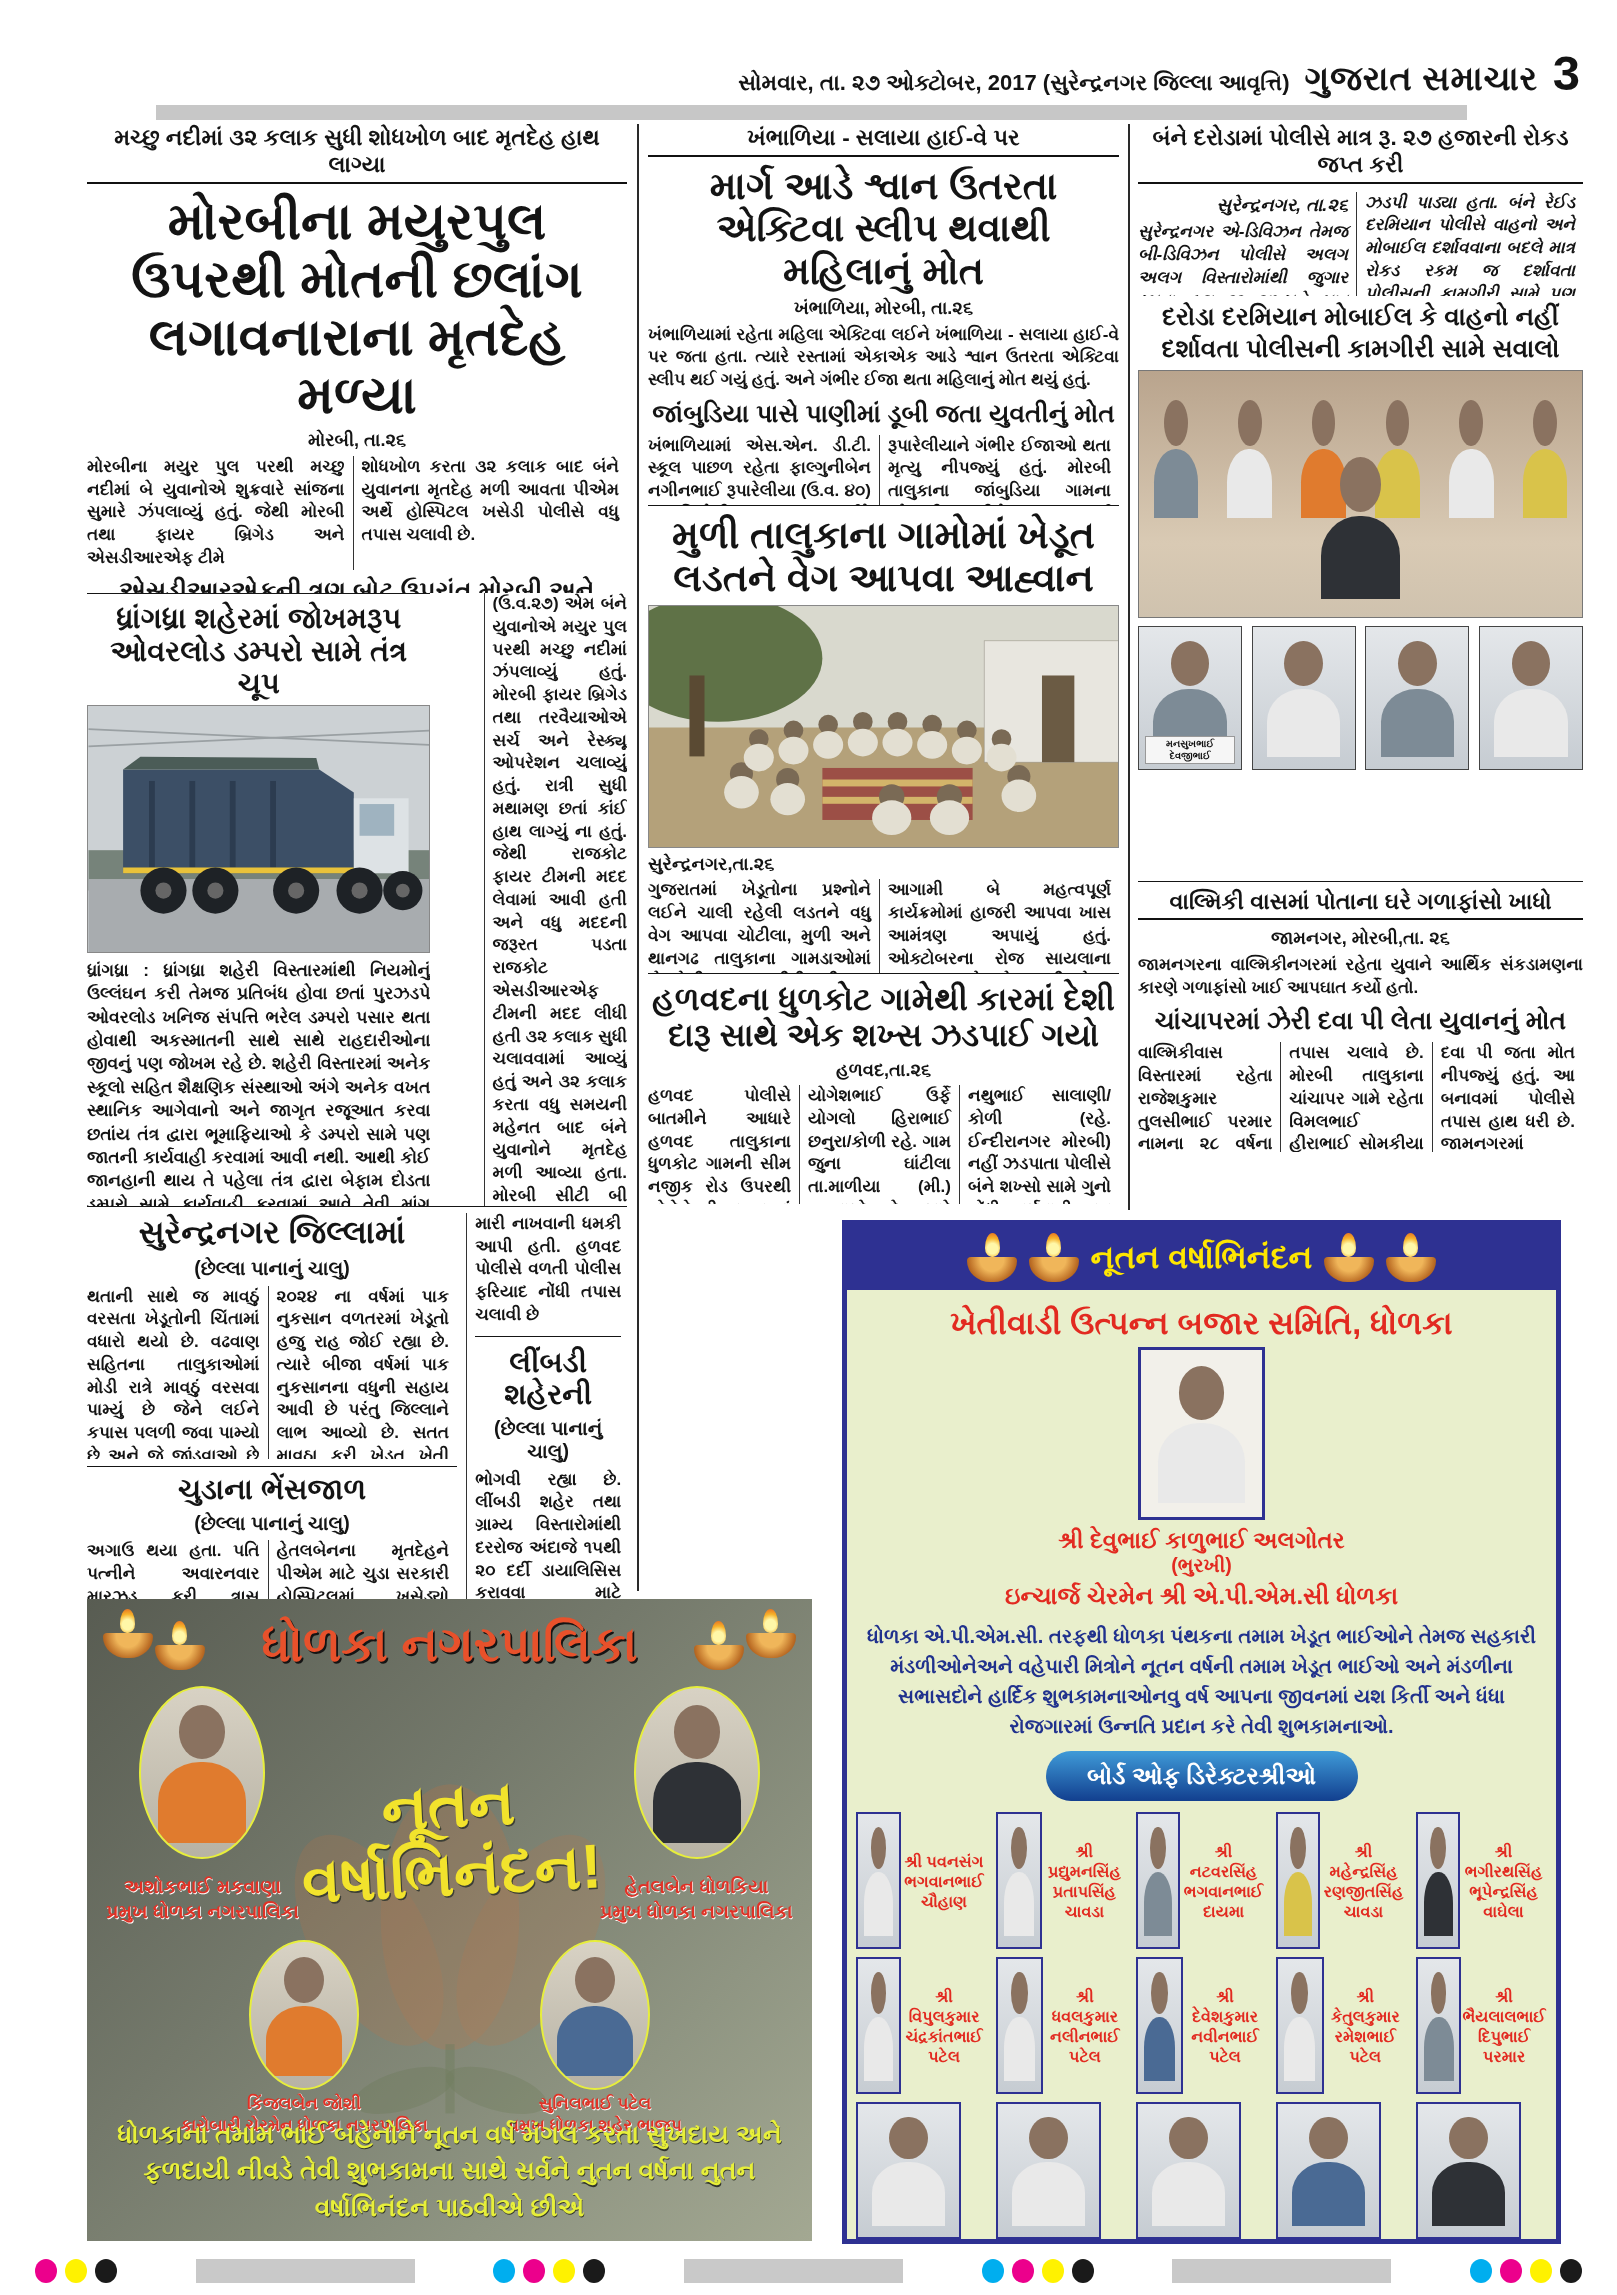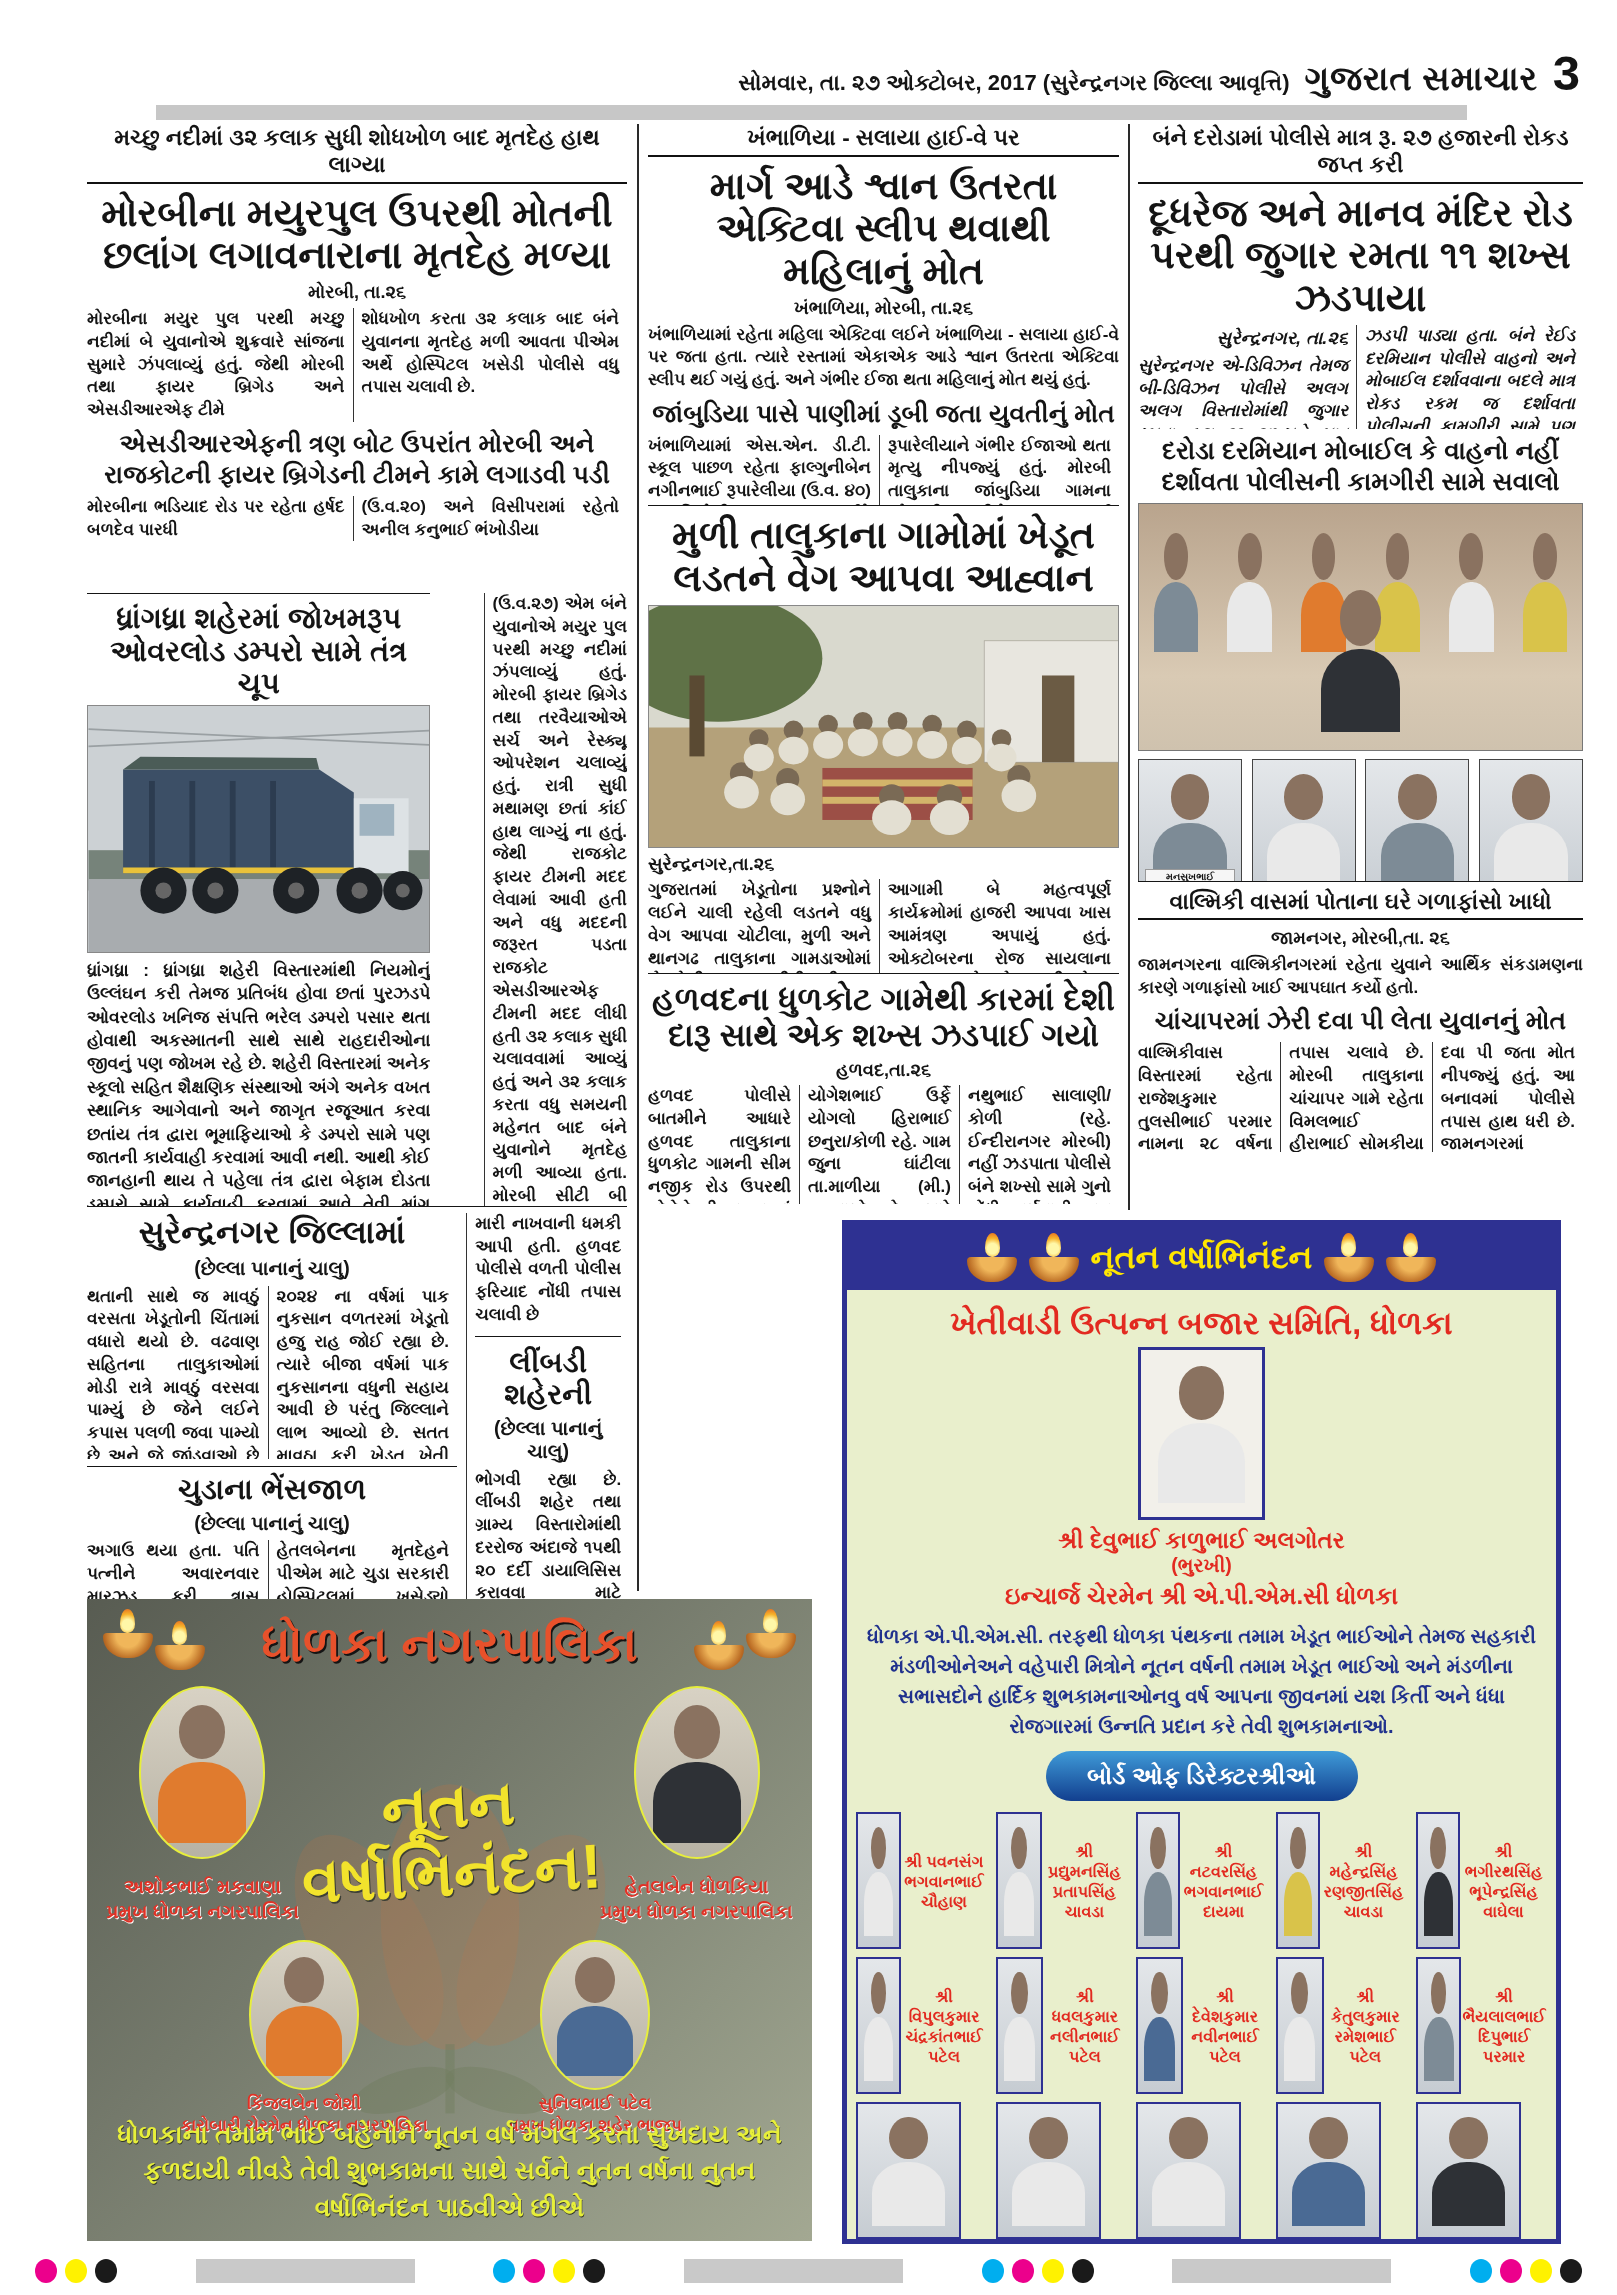--- a/index.html
+++ b/index.html
@@ -20,21 +20,21 @@
   #vr2{left:1128px;top:124px;height:1086px;}
 
   
   .grp{position:absolute;top:124px;display:flex;flex-direction:column;}
   #gL{left:87px;width:540px;}
   #gM{left:648px;width:471px;height:1092px;overflow:hidden;}
   #gR{left:1138px;width:445px;height:1089px;overflow:hidden;}
   .kicker{font-size:22.5px;font-weight:800;text-align:center;border-bottom:2.9px solid #111;
           padding-bottom:3.5px;margin:0 0 8px 0;line-height:1.2;}
   .headline{font-weight:900;text-align:center;line-height:1.12;margin:2.3px 0 5.8px 0;}
-  .h-xl{font-size:38px;} .h-lg{font-size:38px;} .h-md{font-size:32px;} .h-sm{font-size:29px;}
+  .h-xl{font-size:52px;} .h-lg{font-size:38px;} .h-md{font-size:32px;} .h-sm{font-size:29px;}
   .dateline{font-size:18px;font-weight:800;text-align:center;margin:1.2px 0 4.6px 0;}
   .subhead{font-size:25px;font-weight:800;text-align:center;line-height:1.25;margin:5.8px 0;}
   .bodytext{font-size:17px;font-weight:600;line-height:1.34;text-align:justify;}
   .cols{display:flex;}
   .cols>div{flex:1;padding:0 8px;}
   .cols>div:first-child{padding-left:0;}
   .cols>div+div{border-left:1.2px solid #333;}
   .contnote{font-size:19.6px;font-weight:800;text-align:center;margin:2.3px 0 5.8px 0;}
   .rule{border-top:1.7px solid #151515;margin:9.2px 0;}
   .story{overflow:hidden;}
@@ -290,21 +290,20 @@
         <div data-interactable="false">યોગેશભાઈ ઉર્ફે યોગલો હિરાભાઈ છનુરા/કોળી રહે. ગામ જુના ઘાંટીલા તા.માળીયા (મી.) ઝડપાયો હતો. જ્યારે અન્ય એક સંજયભાઈ</div>
         <div data-interactable="false">નથુભાઈ સાલાણી/કોળી (રહે. ઈન્દીરાનગર મોરબી) નહીં ઝડપાતા પોલીસે બંને શખ્સો સામે ગુનો નોંધી કાર્યવાહી હાથ ધરી હતી.</div>
       </div>
     </div>
   </div>
 
   <div class="grp" id="gR" data-interactable="false">
 
     <div class="story" data-interactable="false" style="height:757px;">
       <div class="kicker" data-interactable="false">બંને દરોડામાં પોલીસે માત્ર રૂ. ૨૭ હજારની રોકડ જપ્ત કરી</div>
-      <div class="headline h-lg" data-interactable="false">દૂધરેજ અને માનવ મંદિર રોડ પરથી જુગાર રમતા ૧૧ શખ્સ ઝડપાયા</div>
       <div class="cols bodytext" data-interactable="false" style="height:104px;overflow:hidden;font-style:italic;">
         <div data-interactable="false">
           <div class="dateline" style="text-align:right;" data-interactable="false">સુરેન્દ્રનગર, તા.૨૬</div>
           <span data-interactable="false">સુરેન્દ્રનગર એ-ડિવિઝન તેમજ બી-ડિવિઝન પોલીસે અલગ અલગ વિસ્તારોમાંથી જુગાર રમતા કુલ ૧૧ શખ્સને માત્ર રૂ.૨૭ હજારની રોકડ સાથે</span>
         </div>
         <div data-interactable="false">ઝડપી પાડ્યા હતા. બંને રેઈડ દરમિયાન પોલીસે વાહનો અને મોબાઈલ દર્શાવવાના બદલે માત્ર રોકડ રકમ જ દર્શાવતા પોલીસની કામગીરી સામે પણ અનેક સવાલો ઉભા થયા છે.</div>
       </div>
       <div class="subhead" data-interactable="false">દરોડા દરમિયાન મોબાઈલ કે વાહનો નહીં દર્શાવતા પોલીસની કામગીરી સામે સવાલો</div>
       <div class="groupphoto" data-interactable="false">
         <div class="gp-back" data-interactable="false">

